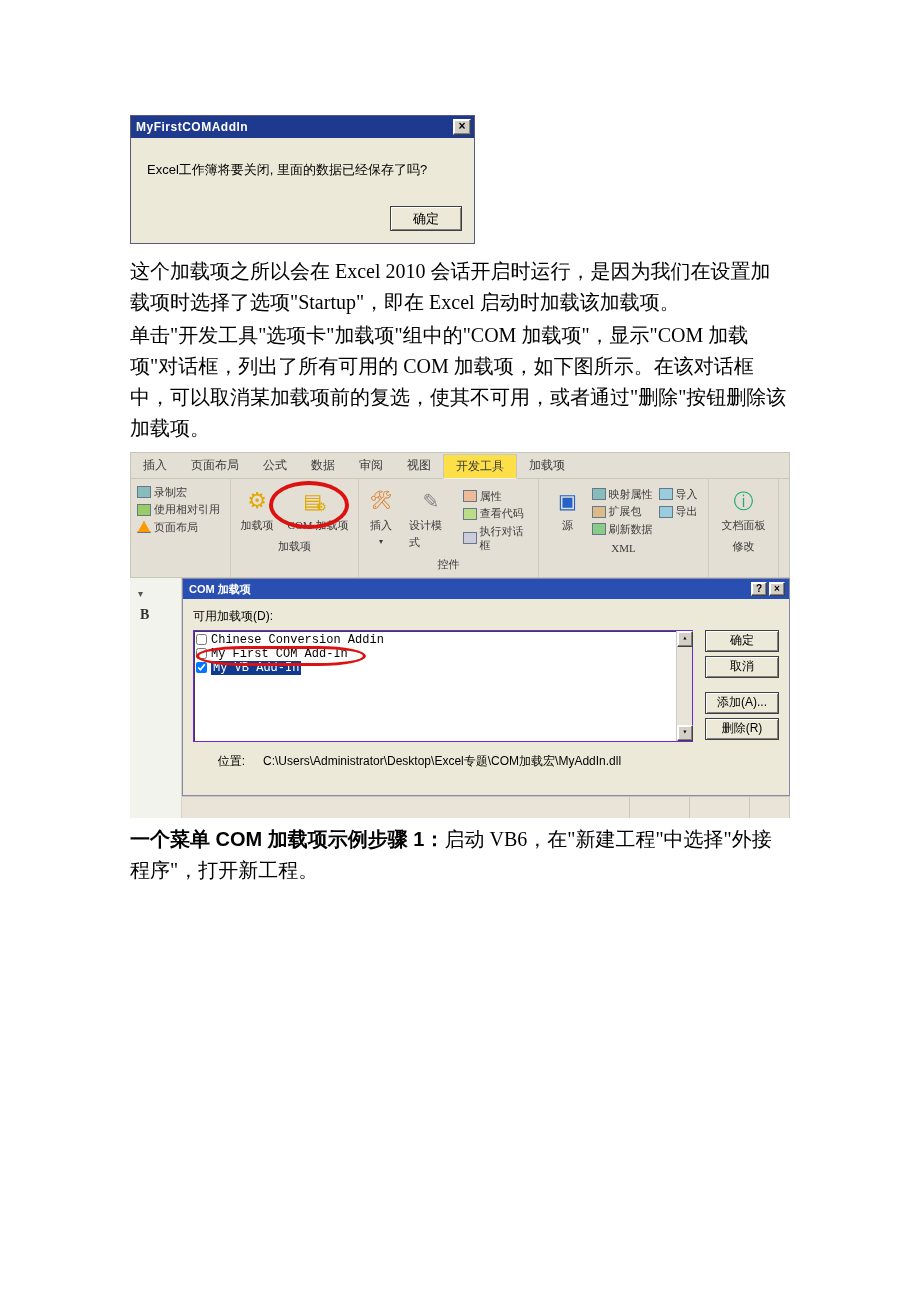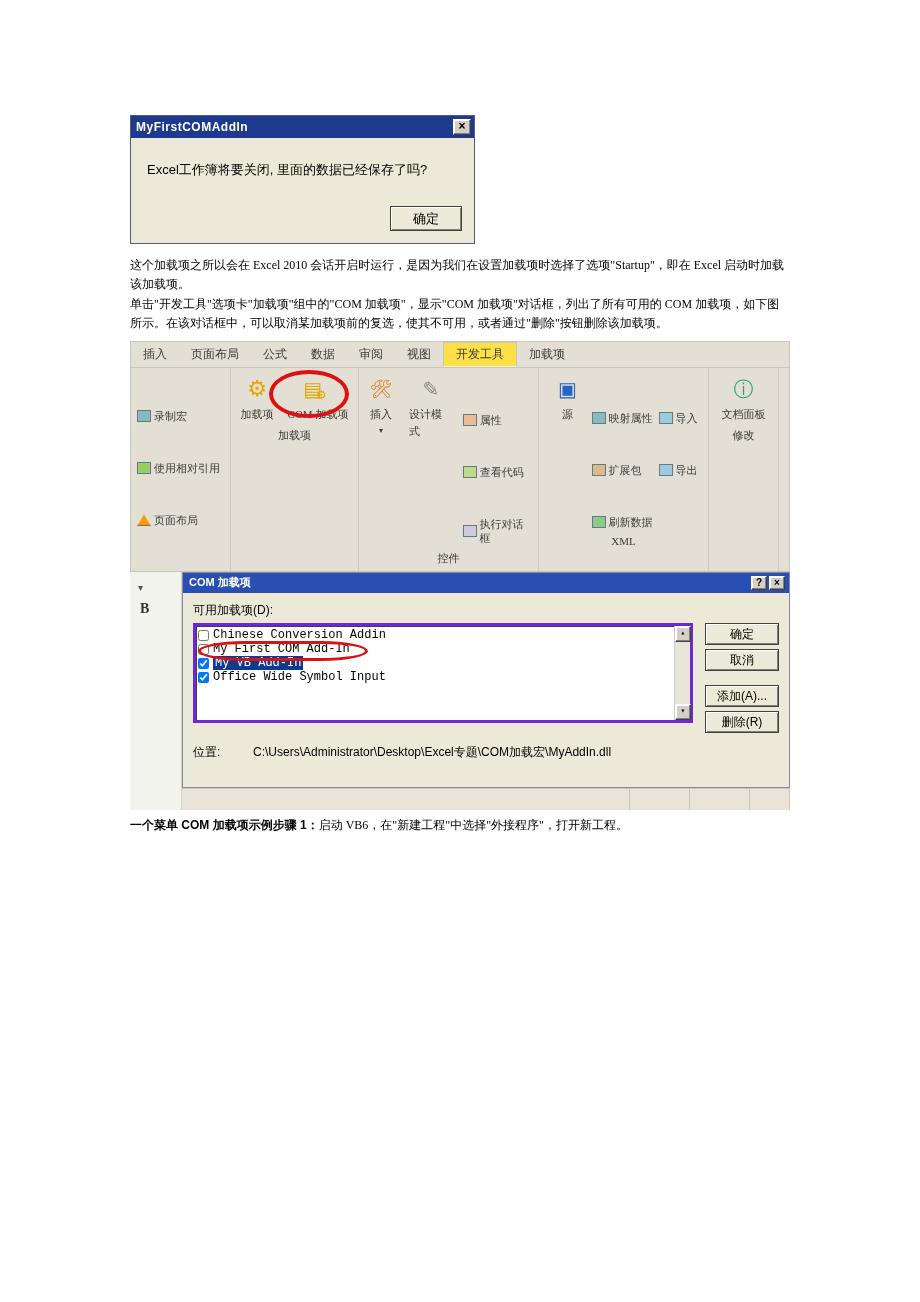--- a/index.html
+++ b/index.html
@@ -9,35 +9,35 @@
   
   .alert { width: 345px; border: 1px solid #5a5a78; background: #ece9d8; margin-bottom: 12px; }
   .alert-tb { background: linear-gradient(#1e3a8f,#1e3a8f); color: #fff; display: flex; align-items: center; padding: 0 3px 0 5px; height: 22px; font-family: "MS Sans Serif", Tahoma, sans-serif; font-size: 12px; }
   .alert-tb .title { flex: 1; font-weight: bold; letter-spacing: .5px; }
   .alert-tb .close { width: 18px; height: 16px; background: #d4d0c8; border: 1px solid #fff; border-right-color:#404040; border-bottom-color:#404040; box-shadow: inset -1px -1px #808080, inset 1px 1px #fff; font-family: Arial, sans-serif; font-size: 12px; font-weight: bold; line-height: 12px; text-align: center; color:#000; }
   .alert-body { padding: 22px 16px 16px 16px; font-family: "SimSun","宋体",Tahoma,sans-serif; font-size: 13px; }
   .alert-btns { display: flex; justify-content: flex-end; padding: 10px 12px 12px; }
   .alert-btns button { width: 72px; height: 25px; background: #ece9d8; border: 1px solid #404040; box-shadow: inset 1px 1px #fff, inset -1px -1px #808080; font-family: "SimSun","宋体",sans-serif; font-size: 13px; }
 
   
-  .para { margin: 2px 0; font-size: 12px; }
+  .para { margin: 2px 0; font-size: 20px; }
   .para.last { margin-top: 6px; }
   .para b { font-family: "SimHei","黑体",sans-serif; font-weight: 700; }
 
   
   .ribbon { border: 1px solid #c7c7b8; background: #e4dfd4; margin: 8px 0 0 0; position: relative; }
   .tabs { display: flex; align-items: center; border-bottom: 1px solid #c8c8b8; height: 26px; font-size: 12px; font-family: "Microsoft YaHei","SimSun",sans-serif; color:#3b3b3b; }
   .tab { padding: 0 12px; height: 100%; display: flex; align-items: center; }
   .tab.active { background: #fde047; border: 1px solid #c8c8b8; border-bottom: 1px solid #f5f2e9; margin-bottom:-1px; }
   .groups { display: flex; }
   .group { padding: 6px 4px 4px 4px; border-right: 1px solid #cfcabb; display: flex; flex-direction: column; align-items: center; font-size: 11px; color:#3b3b3b; }
   .group .row { display: flex; align-items: flex-start; gap: 6px; }
   .group .label { font-size: 11px; margin-top: 4px; text-align:center; }
   .mini-lines { display: flex; flex-direction: column; gap: 3px; font-size: 11px; line-height: 1.3; }
-  .mini-lines .line { display:flex; align-items:center; gap:3px;margin-top:35px; }
+  .mini-lines .line { display:flex; align-items:center; gap:3px; }
   .iconbox { width: 28px; height: 28px; display: inline-flex; align-items:center; justify-content:center; font-size:20px; }
   .vbtn { display:flex; flex-direction:column; align-items:center; gap:2px; padding: 2px 4px 0; font-size:11px; }
   .circle-red { position:absolute; border:4px solid #d11; border-radius:50%; width:80px; height:48px; background:transparent; }
 
   .yellow-gear { color:#e0a800; font-size:22px; }
   .blue-box { color:#2463c9; }
   .orange-wrench { color:#d6791e; font-size:18px; }
   .tiny-ic { width:14px; height:12px; display:inline-block; background:#8bb; border:1px solid #678; }
 
   
@@ -45,32 +45,32 @@
   .leftgutter { position:absolute; left:0; top:0; bottom:0; width:52px; background:#f3f3ee; border-right:1px solid #d6d2c6; }
   .leftgutter .dd { position:absolute; left:8px; top:8px; font-size:10px; color:#555; }
   .leftgutter .B { position:absolute; left:10px; top:26px; font-size:14px; font-weight:bold; color:#333; }
   .comdialog { margin-left:52px; border:1px solid #88a; background:#ece9d8; }
   .comdialog-tb { background:linear-gradient(#2a4fb3,#2a4fb3); color:#fff; height:20px; display:flex; align-items:center; padding:0 4px 0 6px; font-family:"MS Sans Serif",Tahoma,sans-serif; font-size:11px; }
   .comdialog-tb .title { flex:1; font-weight:bold; }
   .comdialog-tb .help,.comdialog-tb .close { width:16px; height:14px; background:#d4d0c8; border:1px solid #fff; border-right-color:#404040; border-bottom-color:#404040; box-shadow:inset -1px -1px #808080,inset 1px 1px #fff; font-family:Tahoma,sans-serif; font-size:10px; font-weight:bold; text-align:center; line-height:12px; color:#000; margin-left:2px; }
   .comdialog-body { padding:8px 10px 24px 10px; font-family:"SimSun",Tahoma,sans-serif; font-size:12px; }
   .avail-label { margin-bottom:4px; }
   .list-plus-btns { display:flex; gap:12px; }
-  .listbox { flex:1; background:#fff; border:3px solid #6d28d9; box-shadow:inset 1px 1px #404040; height:100px; position:relative; font-family:"Courier New",Consolas,monospace; font-size:12px; padding:2px; }
+  .listbox { flex:1; background:#fff; border:1px solid #6d28d9; box-shadow:inset 1px 1px #404040; height:112px; position:relative; font-family:"Courier New",Consolas,monospace; font-size:12px; padding:2px; }
   .listbox .item { display:flex; align-items:center; gap:4px; line-height:14px; white-space:nowrap; }
   .listbox input[type=checkbox] { width:11px; height:11px; }
   .listbox .highlight { background:#103a8d; color:#fff; padding:0 2px; }
   .listbox .red-oval { position:absolute; border:3px solid #d11; border-radius:50%/90%; width:170px; height:20px; left:2px; top:15px; }
   .scroll { position:absolute; right:0; top:0; bottom:0; width:16px; background:#e8e4d8; border-left:1px solid #ccc; }
   .scroll .btn { width:16px; height:16px; background:#d4d0c8; border:1px solid #fff; border-right-color:#404040; border-bottom-color:#404040; box-shadow:inset -1px -1px #808080,inset 1px 1px #fff; font-size:8px; text-align:center; line-height:12px; }
   .scroll .btn.dn { position:absolute; bottom:0; }
   .btncol { display:flex; flex-direction:column; gap:4px; width:74px; }
   .btncol button { height:22px; background:#ece9d8; border:1px solid #404040; box-shadow:inset 1px 1px #fff,inset -1px -1px #808080; font-family:"SimSun",sans-serif; font-size:12px; }
   .meta { margin-top:10px; font-size:12px; }
-  .meta .row { display:flex; gap:8px; line-height:1.6; }
+  .meta .row { display:flex; gap:18px; line-height:1.6;text-align:right; }
   .meta .k { width:52px; }
   .statusbar { height:22px; background:#e9e4d7; border-top:1px solid #cbc6b8; margin-left:52px; display:flex; }
   .statusbar .cell { border-right:1px solid #cbc6b8; }
 
 </style>
 </head>
 <body>
 
 <div class="page">
 
@@ -226,24 +226,20 @@
                 <span>Chinese Conversion Addin</span>
               </div>
             <div class="item">
                 <input type="checkbox" style="">
                 <span>My First COM  Add-In</span>
               </div>
             <div class="item">
                 <input type="checkbox" checked="" style="">
                 <span class="highlight">My VB Add-In</span>
               </div>
-            <div class="item">
-                <input type="checkbox" checked="" style="">
-                <span>Office Wide Symbol Input</span>
-              </div>
             <div class="red-oval"></div>
             <div class="scroll">
               <div class="btn">▴</div>
               <div class="btn dn">▾</div>
             </div>
           </div>
           <div class="btncol">
             <button>确定</button>
             <button>取消</button>
             <div style="height:6px;"></div>

